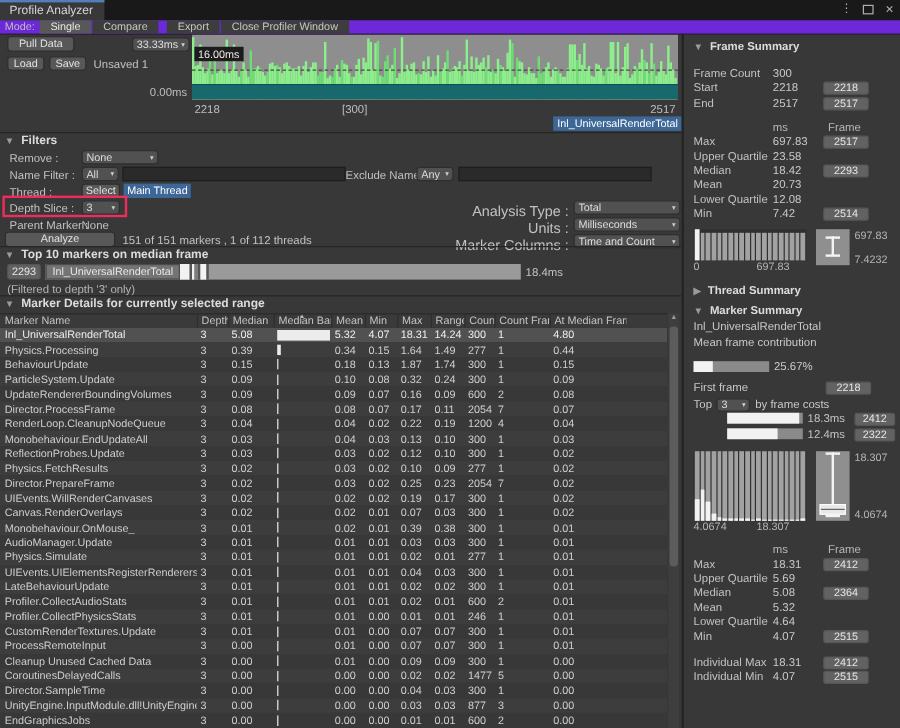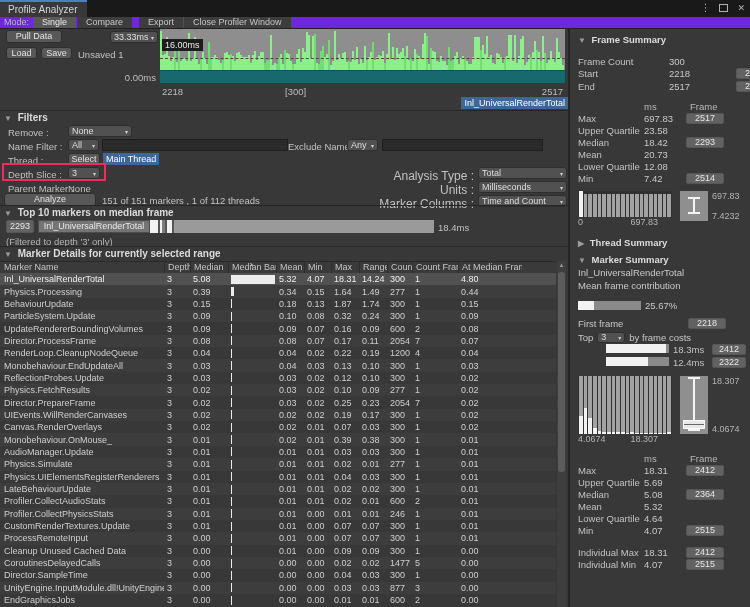--- a/index.html
+++ b/index.html
@@ -115,21 +115,21 @@
   .vscroll .arr{position:absolute;top:0;left:0;width:9px;height:9px;color:#9a9a9a;font-size:6px;
                 text-align:center;line-height:9px;}
   .vscroll .thumb{position:absolute;top:11px;left:1px;width:7px;height:200px;background:#5c5c5c;border-radius:3px;}
 
   
   .rpanel{position:absolute;left:570px;top:28px;width:180px;height:579px;font-size:9.5px;
           padding:0 4px 0 8px;box-sizing:border-box;overflow:hidden;}
   .rp-hdr{font-weight:bold;color:#dcdcdc;height:13px;line-height:13px;}
   .rp-hdr .tri{color:#9a9a9a;font-size:8px;margin-right:3px;}
   .srow{display:grid;grid-template-columns:66px 42px 44px;align-items:center;height:12px;color:#c2c2c2;}
-  .srow.tall{height:12.5px;gap:25px;}
+  .srow.tall{height:12.5px;}
   .srow .sv{color:#c8c8c8;}
   .fbtn{height:11px;width:38px;background:#626262;border:1px solid #565656;border-radius:2px;
         color:#e6e6e6;font-size:9px;line-height:9px;text-align:center;font-family:inherit;padding:0;}
   .colhdr{display:grid;grid-template-columns:66px 42px 44px;height:12px;align-items:center;color:#b8b8b8;}
   .colhdr .cf{text-align:left;padding-left:4px;}
 
   .histblock{display:flex;align-items:flex-start;}
   .histcol{width:94px;}
   .hist{position:relative;background:#303030;display:flex;align-items:flex-end;gap:1px;padding:0 1px;box-sizing:border-box;width:94px;}
   .hist .slot{flex:1;height:100%;position:relative;}
@@ -738,21 +738,21 @@
           </div>
           <div class="tcell w4">0.01</div>
           <div class="tcell w5">0.01</div>
           <div class="tcell w6">0.02</div>
           <div class="tcell w7">0.01</div>
           <div class="tcell w8">277</div>
           <div class="tcell w9">1</div>
           <div class="tcell w10">0.01</div>
         </div>
         <div class="trow">
-          <div class="tcell w0">Physics.UIElementsRegisterRenderers</div>
+          <div class="tcell w0">UIEvents.UIElementsRegisterRenderers</div>
           <div class="tcell w1">3</div>
           <div class="tcell w2">0.01</div>
           <div class="tcell w3">
             <div class="medbar" style="width: 1px;"></div>
           </div>
           <div class="tcell w4">0.01</div>
           <div class="tcell w5">0.01</div>
           <div class="tcell w6">0.04</div>
           <div class="tcell w7">0.03</div>
           <div class="tcell w8">300</div>

